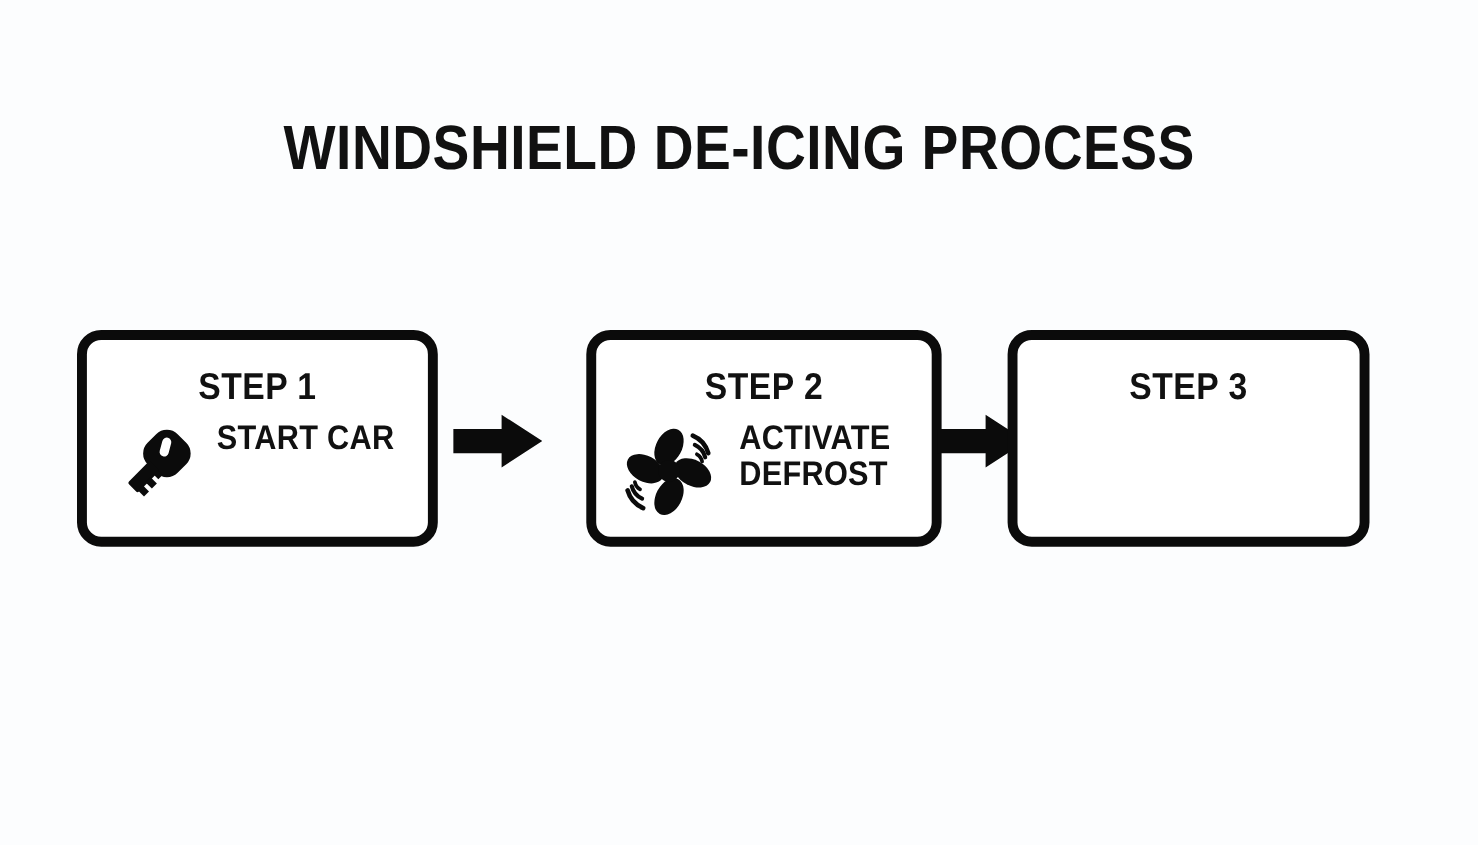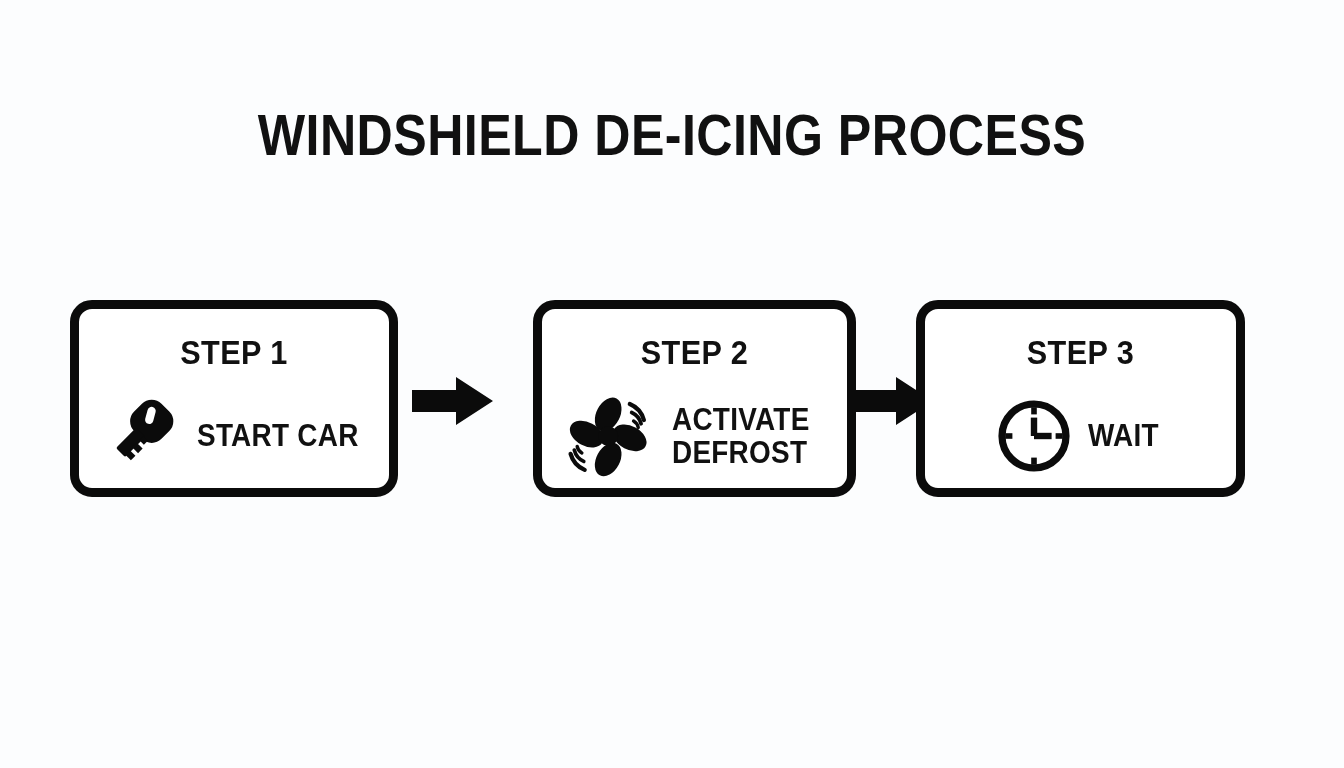--- a/index.html
+++ b/index.html
@@ -79,21 +79,21 @@
     white-space: nowrap;
   }
 
   .step-body {
     position: absolute;
     left: 0;
     top: 72px;
     width: 100%;
     height: 110px;
     display: flex;
-    align-items: center;
+    align-items: flex-start;
     justify-content: center;
     gap: 14px;
   }
 
   .icon-slot {
     flex: 0 0 auto;
     display: block;
     line-height: 0;
   }
 
@@ -202,38 +202,16 @@
     </div>
 
     <div class="arrow a2">
       <svg width="82" height="52" viewBox="0 0 82 52" aria-hidden="true">
         <path d="M0 15 L44 15 L44 2 L81 26 L44 50 L44 37 L0 37 Z" fill="#0b0b0b"></path>
       </svg>
     </div>
 
     <div class="step-box b3">
       <div class="step-heading">STEP 3</div>
-      <div class="step-body">
-        <span class="icon-slot">
-          <svg width="80" height="80" viewBox="0 0 100 100" aria-hidden="true">
-            <g>
-              <circle cx="50" cy="50" r="40" fill="none" stroke="#0b0b0b" stroke-width="9"></circle>
-
-              <g fill="#0b0b0b">
-                <rect x="46.5" y="14" width="7" height="9"></rect>
-                <rect x="77" y="46.5" width="9" height="7"></rect>
-                <rect x="46.5" y="77" width="7" height="9"></rect>
-                <rect x="14" y="46.5" width="9" height="7"></rect>
-              </g>
-
-              <g stroke="#0b0b0b" stroke-width="8" stroke-linecap="butt" fill="none">
-                <path d="M50 50 L50 27"></path>
-                <path d="M50 50 L72 50"></path>
-              </g>
-            </g>
-          </svg>
-        </span>
-        <span class="step-label">WAIT</span>
-      </div>
     </div>
 
   </div>
 </div>
 
 </body></html>

